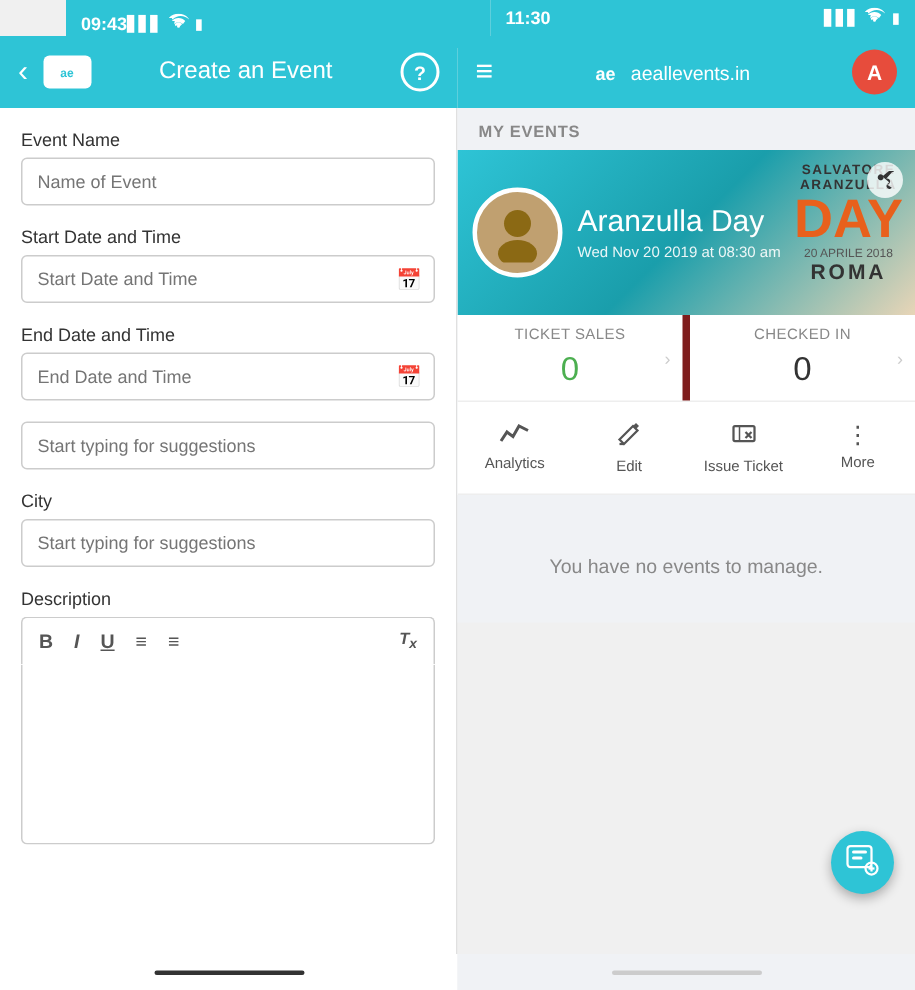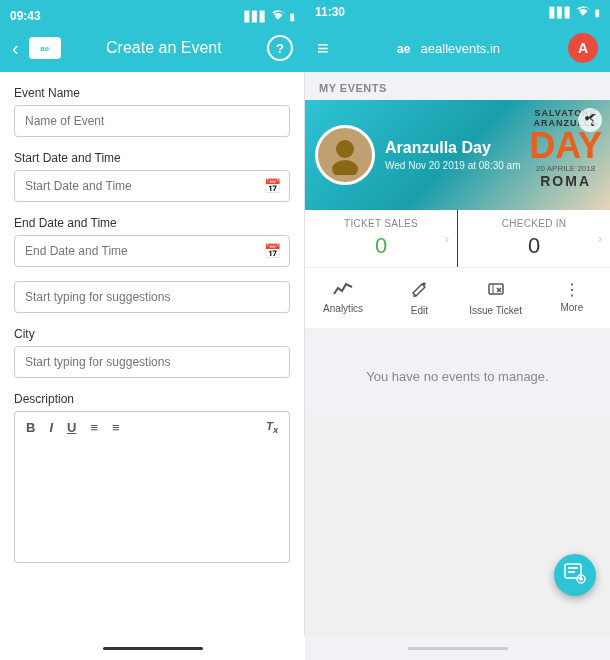--- a/index.html
+++ b/index.html
@@ -1,20 +1,20 @@
 <!DOCTYPE html>
 <html><head>
   <meta charset="utf-8">
   <style>
     * { margin: 0; padding: 0; box-sizing: border-box; }
     body { width: 610px; height: 660px; font-family: -apple-system, BlinkMacSystemFont, 'Segoe UI', sans-serif; display: flex; flex-direction: column; overflow: hidden; background: #f0f0f0; }
 
     
     .status-bars { display: flex; width: 100%; height: 24px; }
-    .status-left { width: 305px; background: #2ec4d6; display: flex; align-items: center; justify-content: space-between; padding: 16px 10px; }
+    .status-left { width: 305px; background: #2ec4d6; display: flex; align-items: center; padding: 16px 10px; margin-left: 44px; }
     .status-right { width: 305px; background: #2ec4d6; display: flex; align-items: center; justify-content: space-between; padding: 12px 10px; }
     .status-time { color: white; font-size: 12px; font-weight: 600; }
     .status-icons { display: flex; gap: 4px; align-items: center; }
     .status-icon { color: white; font-size: 10px; }
 
     
     .nav-bars { display: flex; width: 100%; height: 48px; }
     .nav-left { width: 305px; background: #2ec4d6; display: flex; align-items: center; padding: 0 12px; gap: 10px; }
     .nav-right { width: 305px; background: #2ec4d6; display: flex; align-items: center; justify-content: space-between; padding: 0 12px; }
 
@@ -50,34 +50,34 @@
 
     
     .right-panel { width: 305px; background: #f0f2f5; overflow-y: auto; }
     .my-events-header { padding: 10px 14px 6px; font-size: 11px; color: #888; font-weight: 600; letter-spacing: 0.5px; }
 
     
     .event-card { margin: 0 0 10px; background: white; }
     .event-card-image { width: 100%; height: 110px; background: linear-gradient(135deg, #2ec4d6 0%, #1a9eab 50%, #e8d5b7 100%); position: relative; overflow: hidden; display: flex; align-items: center; padding: 10px; }
     .event-avatar { width: 60px; height: 60px; border-radius: 50%; border: 3px solid white; overflow: hidden; background: #c0a070; display: flex; align-items: center; justify-content: center; font-size: 28px; flex-shrink: 0; }
     .event-card-text { margin-left: 10px; color: white; }
-    .event-card-name { font-size: 16px; font-weight: bold; }
+    .event-card-name { font-size: 20px; font-weight: normal; }
     .event-card-date { font-size: 10px; margin-top: 3px; opacity: 0.9; }
     .event-card-bg-text { position: absolute; right: 8px; top: 8px; text-align: center; }
     .event-card-bg-text .sal { font-size: 9px; font-weight: bold; color: #333; letter-spacing: 1px; }
     .event-card-bg-text .aran { font-size: 9px; font-weight: bold; color: #333; letter-spacing: 1px; }
     .event-card-bg-text .day { font-size: 36px; font-weight: bold; color: #e8601c; line-height: 1; }
     .event-card-bg-text .date-small { font-size: 8px; color: #555; }
     .event-card-bg-text .roma { font-size: 14px; font-weight: bold; color: #333; letter-spacing: 2px; }
     .share-btn { position: absolute; top: 8px; right: 8px; width: 24px; height: 24px; background: rgba(255,255,255,0.8); border-radius: 50%; display: flex; align-items: center; justify-content: center; cursor: pointer; font-size: 12px; }
 
     
     .stats-row { display: flex; border-bottom: 1px solid #eee; }
     .stat-item { flex: 1; display: flex; flex-direction: column; align-items: center; padding: 8px 6px; position: relative; cursor: pointer; }
-    .stat-item:first-child { border-right: 1px solid #7f1d1d; }
+    .stat-item:first-child { border-right: 5px solid #7f1d1d; }
     .stat-label { font-size: 10px; color: #888; letter-spacing: 0.3px; margin-bottom: 4px; }
     .stat-value { font-size: 22px; font-weight: 300; color: #4caf50; }
     .stat-value.dark { color: #333; }
     .stat-arrow { position: absolute; right: 8px; top: 50%; transform: translateY(-50%); color: #ccc; font-size: 12px; }
 
     
     .action-row { display: flex; padding: 8px 0; background: white; border-bottom: 1px solid #eee; }
     .action-btn { flex: 1; display: flex; flex-direction: column; align-items: center; gap: 3px; cursor: pointer; padding: 4px; }
     .action-icon { font-size: 16px; color: #555; }
     .action-label { font-size: 10px; color: #555; }

